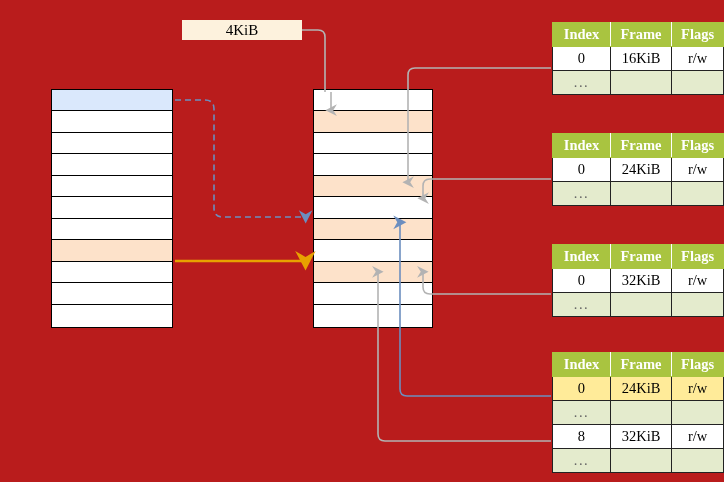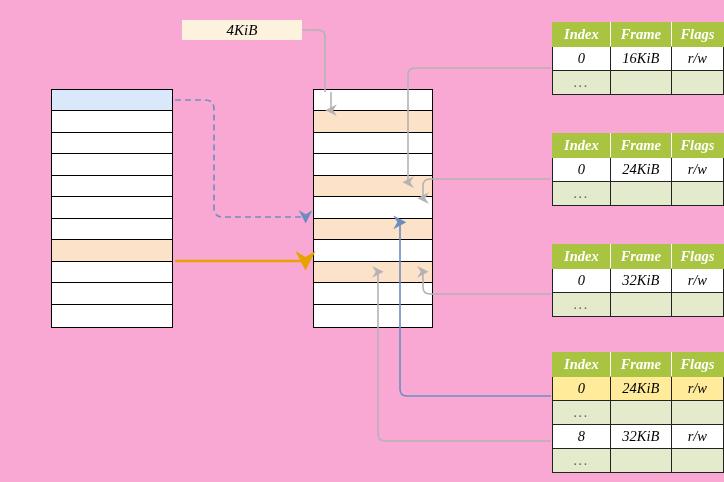--- a/index.html
+++ b/index.html
@@ -1,18 +1,18 @@
 <!DOCTYPE html>
 <html><head>
 <meta charset="utf-8">
 <style>
   html,body{margin:0;padding:0;background:#000;}
   body{width:724px;height:482px;overflow:hidden;
        font-family:"Liberation Serif","DejaVu Serif",serif;}
-  #stage{position:relative;width:724px;height:482px;background:#f9a8d4;font-style:italic;}
+  #stage{position:relative;width:724px;height:482px;background:#b91c1c;}
 
   
   .abs{position:absolute;box-sizing:border-box;}
 
   
   .memcol{border:1.6px solid #000;background:#fff;}
   .memrow{box-sizing:border-box;border-bottom:1.6px solid #000;background:#fff;}
   .memrow:last-child{border-bottom:none;}
   .memrow.blue{background:#dae8fc;}
   .memrow.peach{background:#fde2ca;}

